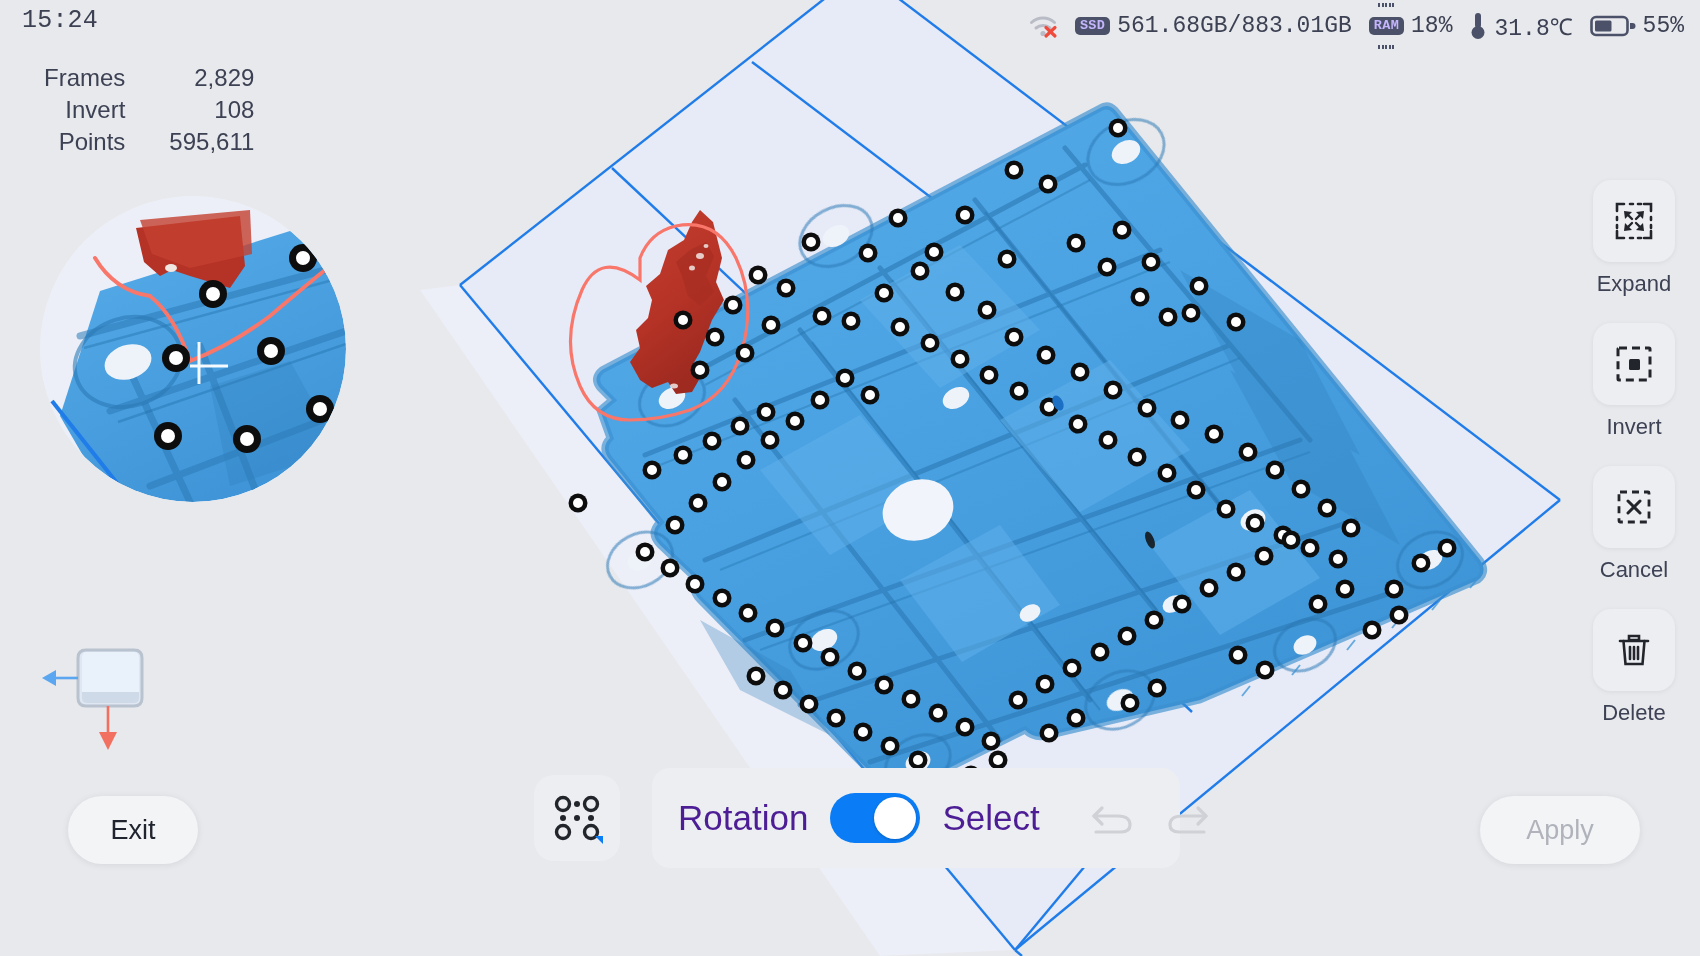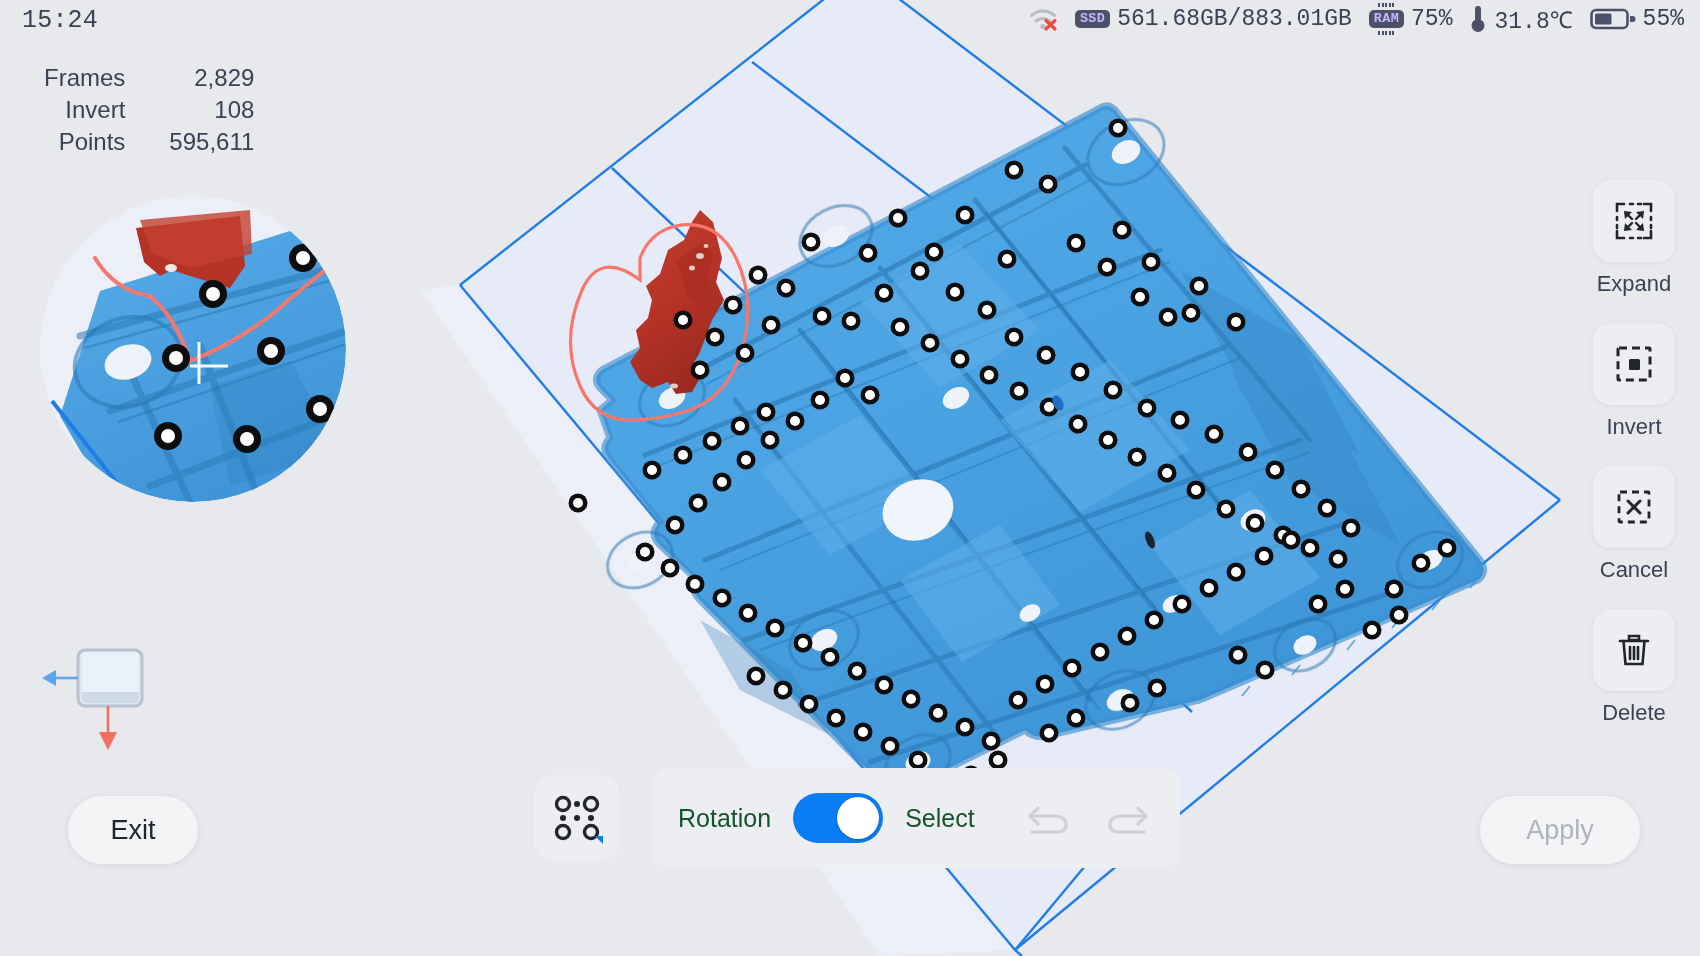--- a/index.html
+++ b/index.html
@@ -31,21 +31,21 @@
     position:absolute; right:16px; top:3px;
     display:flex; align-items:center; gap:17px;
   }
   .st-item { display:flex; align-items:center; gap:7px; font-size:23px; color:#3c4154; }
   .badge-chip {
     background:#4b5168; color:#c4b5fd; border-radius:5px;
     font-size:13.5px; font-weight:bold; letter-spacing:.3px;
     padding:2px 5px 2px 5px; line-height:1.05;
     display:inline-block;
   }
-  .ram-wrap { display:flex; flex-direction:column; align-items:center; gap:3px; }
+  .ram-wrap { display:flex; flex-direction:column; align-items:center; gap:10px; }
   .ram-pins { display:flex; gap:1.5px; }
   .ram-pins i { width:2px; height:4px; background:#4b5168; display:block; }
 
   
   #stats {
     position:absolute; left:44px; top:62px; z-index:30;
     font-size:24px; color:#3c4154;
   }
   #stats table { border-collapse:collapse; }
   #stats td { padding:2px 0; }
@@ -91,21 +91,21 @@
   #marker-tool-btn {
     position:absolute; left:534px; bottom:95px;
     width:86px; height:86px; border-radius:20px; background:#edeef1;
     display:flex; align-items:center; justify-content:center; cursor:pointer;
   }
   #mode-panel {
     position:absolute; left:652px; bottom:88px;
     width:528px; height:100px; border-radius:18px; background:#eceef1;
     display:flex; align-items:center; padding:0 26px; gap:22px;
   }
-  .mode-label { font-size:25px; color:#14532d; }
+  .mode-label { font-size:35px; color:#4c1d95; }
   .toggle {
     width:90px; height:50px; border-radius:25px; background:#0a7cf5;
     position:relative; cursor:pointer; flex:none;
   }
   .toggle .knob {
     position:absolute; top:4px; left:44px; width:42px; height:42px;
     border-radius:50%; background:#fff; box-shadow:0 1px 3px rgba(0,0,0,.2);
   }
   .hist-btn { width:56px; height:56px; display:flex; align-items:center; justify-content:center; cursor:pointer; }
 </style>
@@ -825,21 +825,21 @@
             </span>
           <span class="badge-chip">RAM</span>
           <span class="ram-pins">
               <i></i>
               <i></i>
               <i></i>
               <i></i>
               <i></i>
             </span>
         </span>
-        <span>75%</span>
+        <span>18%</span>
       </span>
 
       <span class="st-item">
         <svg width="18" height="30" viewBox="0 0 18 30">
           <rect x="6" y="2" width="6" height="15" rx="3" fill="#4b5168"></rect>
           <circle cx="9" cy="21.5" r="6.5" fill="#4b5168"></circle>
         </svg>
         <span>31.8℃</span>
       </span>
 

